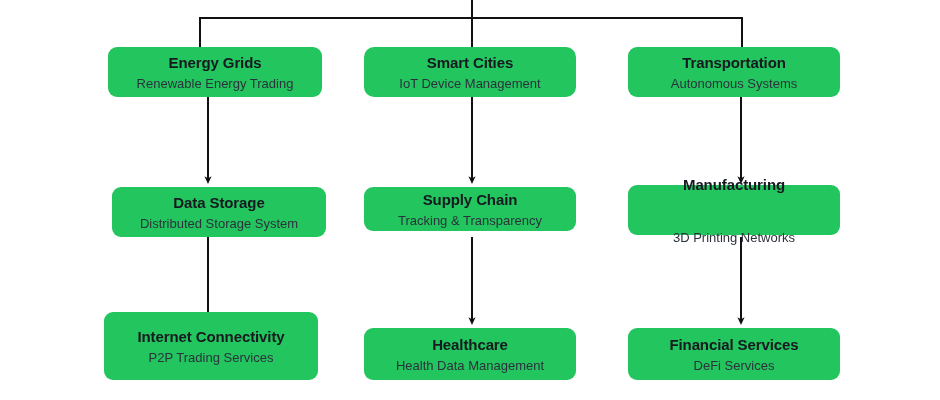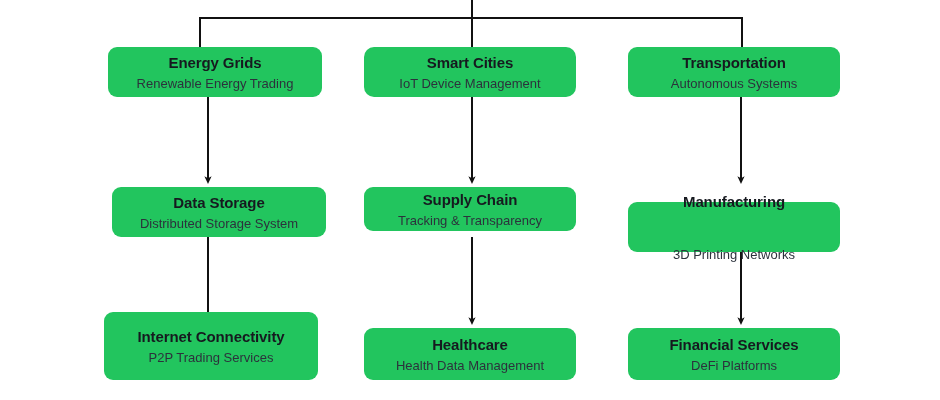--- a/index.html
+++ b/index.html
@@ -114,23 +114,23 @@
   <div class="node-box" style="left:364px; top:328px; width:212px; height:52px;">
     <div class="node-title">Healthcare</div>
     <div class="node-subtitle">Health Data Management</div>
   </div>
 
   <div class="node-box" style="left:628px; top:47px; width:212px; height:50px;">
     <div class="node-title">Transportation</div>
     <div class="node-subtitle">Autonomous Systems</div>
   </div>
 
-  <div class="node-box" style="left:628px; top:202px; width:212px; height:50px;gap:32px;">
+  <div class="node-box" style="left:628px; top:185px; width:212px; height:50px;gap:32px;">
     <div class="node-title">Manufacturing</div>
     <div class="node-subtitle">3D Printing Networks</div>
   </div>
 
   <div class="node-box" style="left:628px; top:328px; width:212px; height:52px;">
     <div class="node-title">Financial Services</div>
-    <div class="node-subtitle">DeFi Platforms</div>
+    <div class="node-subtitle">DeFi Services</div>
   </div>
 
 </div>
 
 </body></html>

